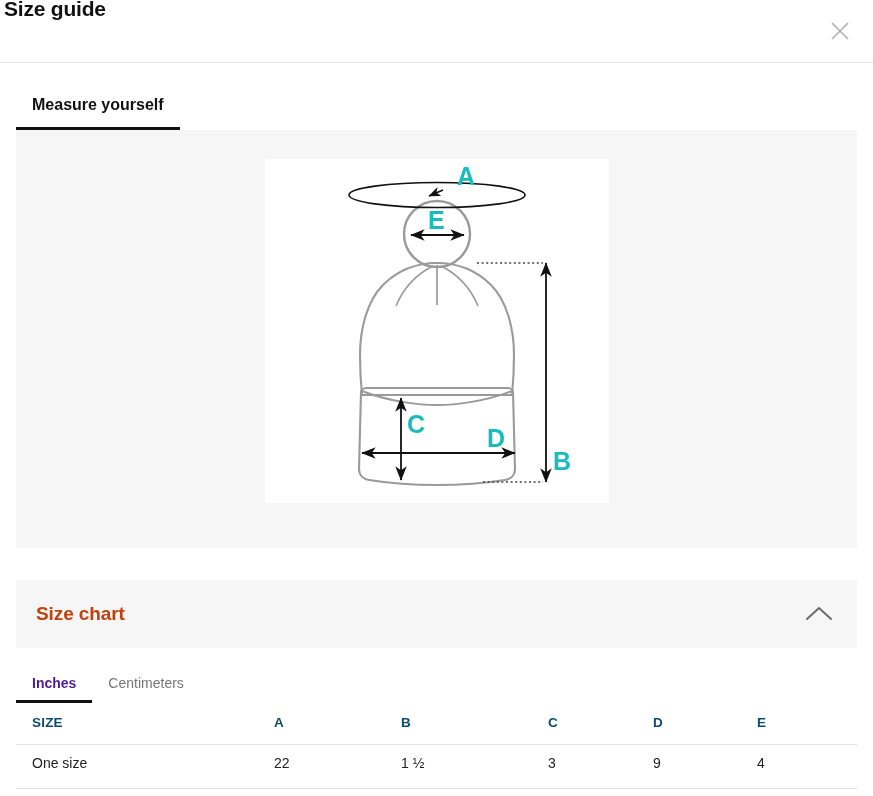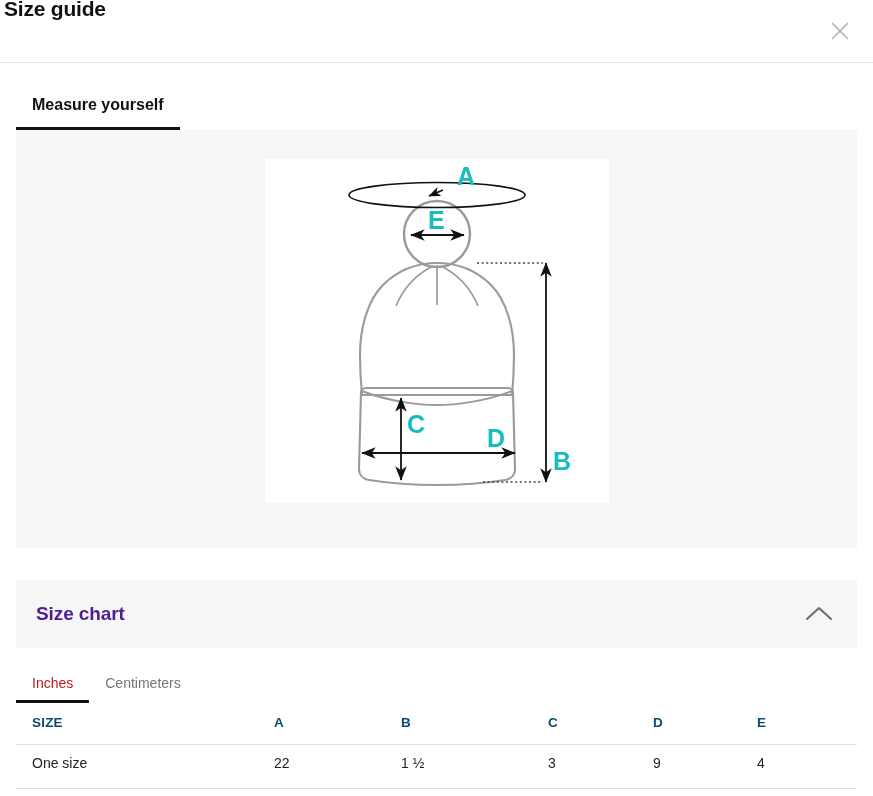--- a/index.html
+++ b/index.html
@@ -96,21 +96,21 @@
     height: 68px;
     display: flex;
     align-items: center;
     justify-content: space-between;
     padding: 0 20px;
     cursor: pointer;
   }
   .sizechart-title {
     font-size: 19px;
     font-weight: bold;
-    color: #4c1d95;
+    color: #c2410c;
     letter-spacing: -0.1px;
   }
   .chevron-btn {
     width: 36px;
     height: 36px;
     display: flex;
     align-items: center;
     justify-content: center;
     background: none;
     border: none;
@@ -128,22 +128,22 @@
   }
   .unit-tab {
     font-size: 14px;
     padding: 0 16px 10px 16px;
     cursor: pointer;
     line-height: 1;
     border-bottom: 3px solid transparent;
     white-space: nowrap;
   }
   .unit-tab.active {
-    font-weight: normal;
-    color: #b91c1c;
+    font-weight: bold;
+    color: #4c1d95;
     border-bottom-color: #111111;
   }
   .unit-tab.inactive {
     color: #767676;
     text-align: right;
   }
 
   
   .size-table {
     width: 100%;

